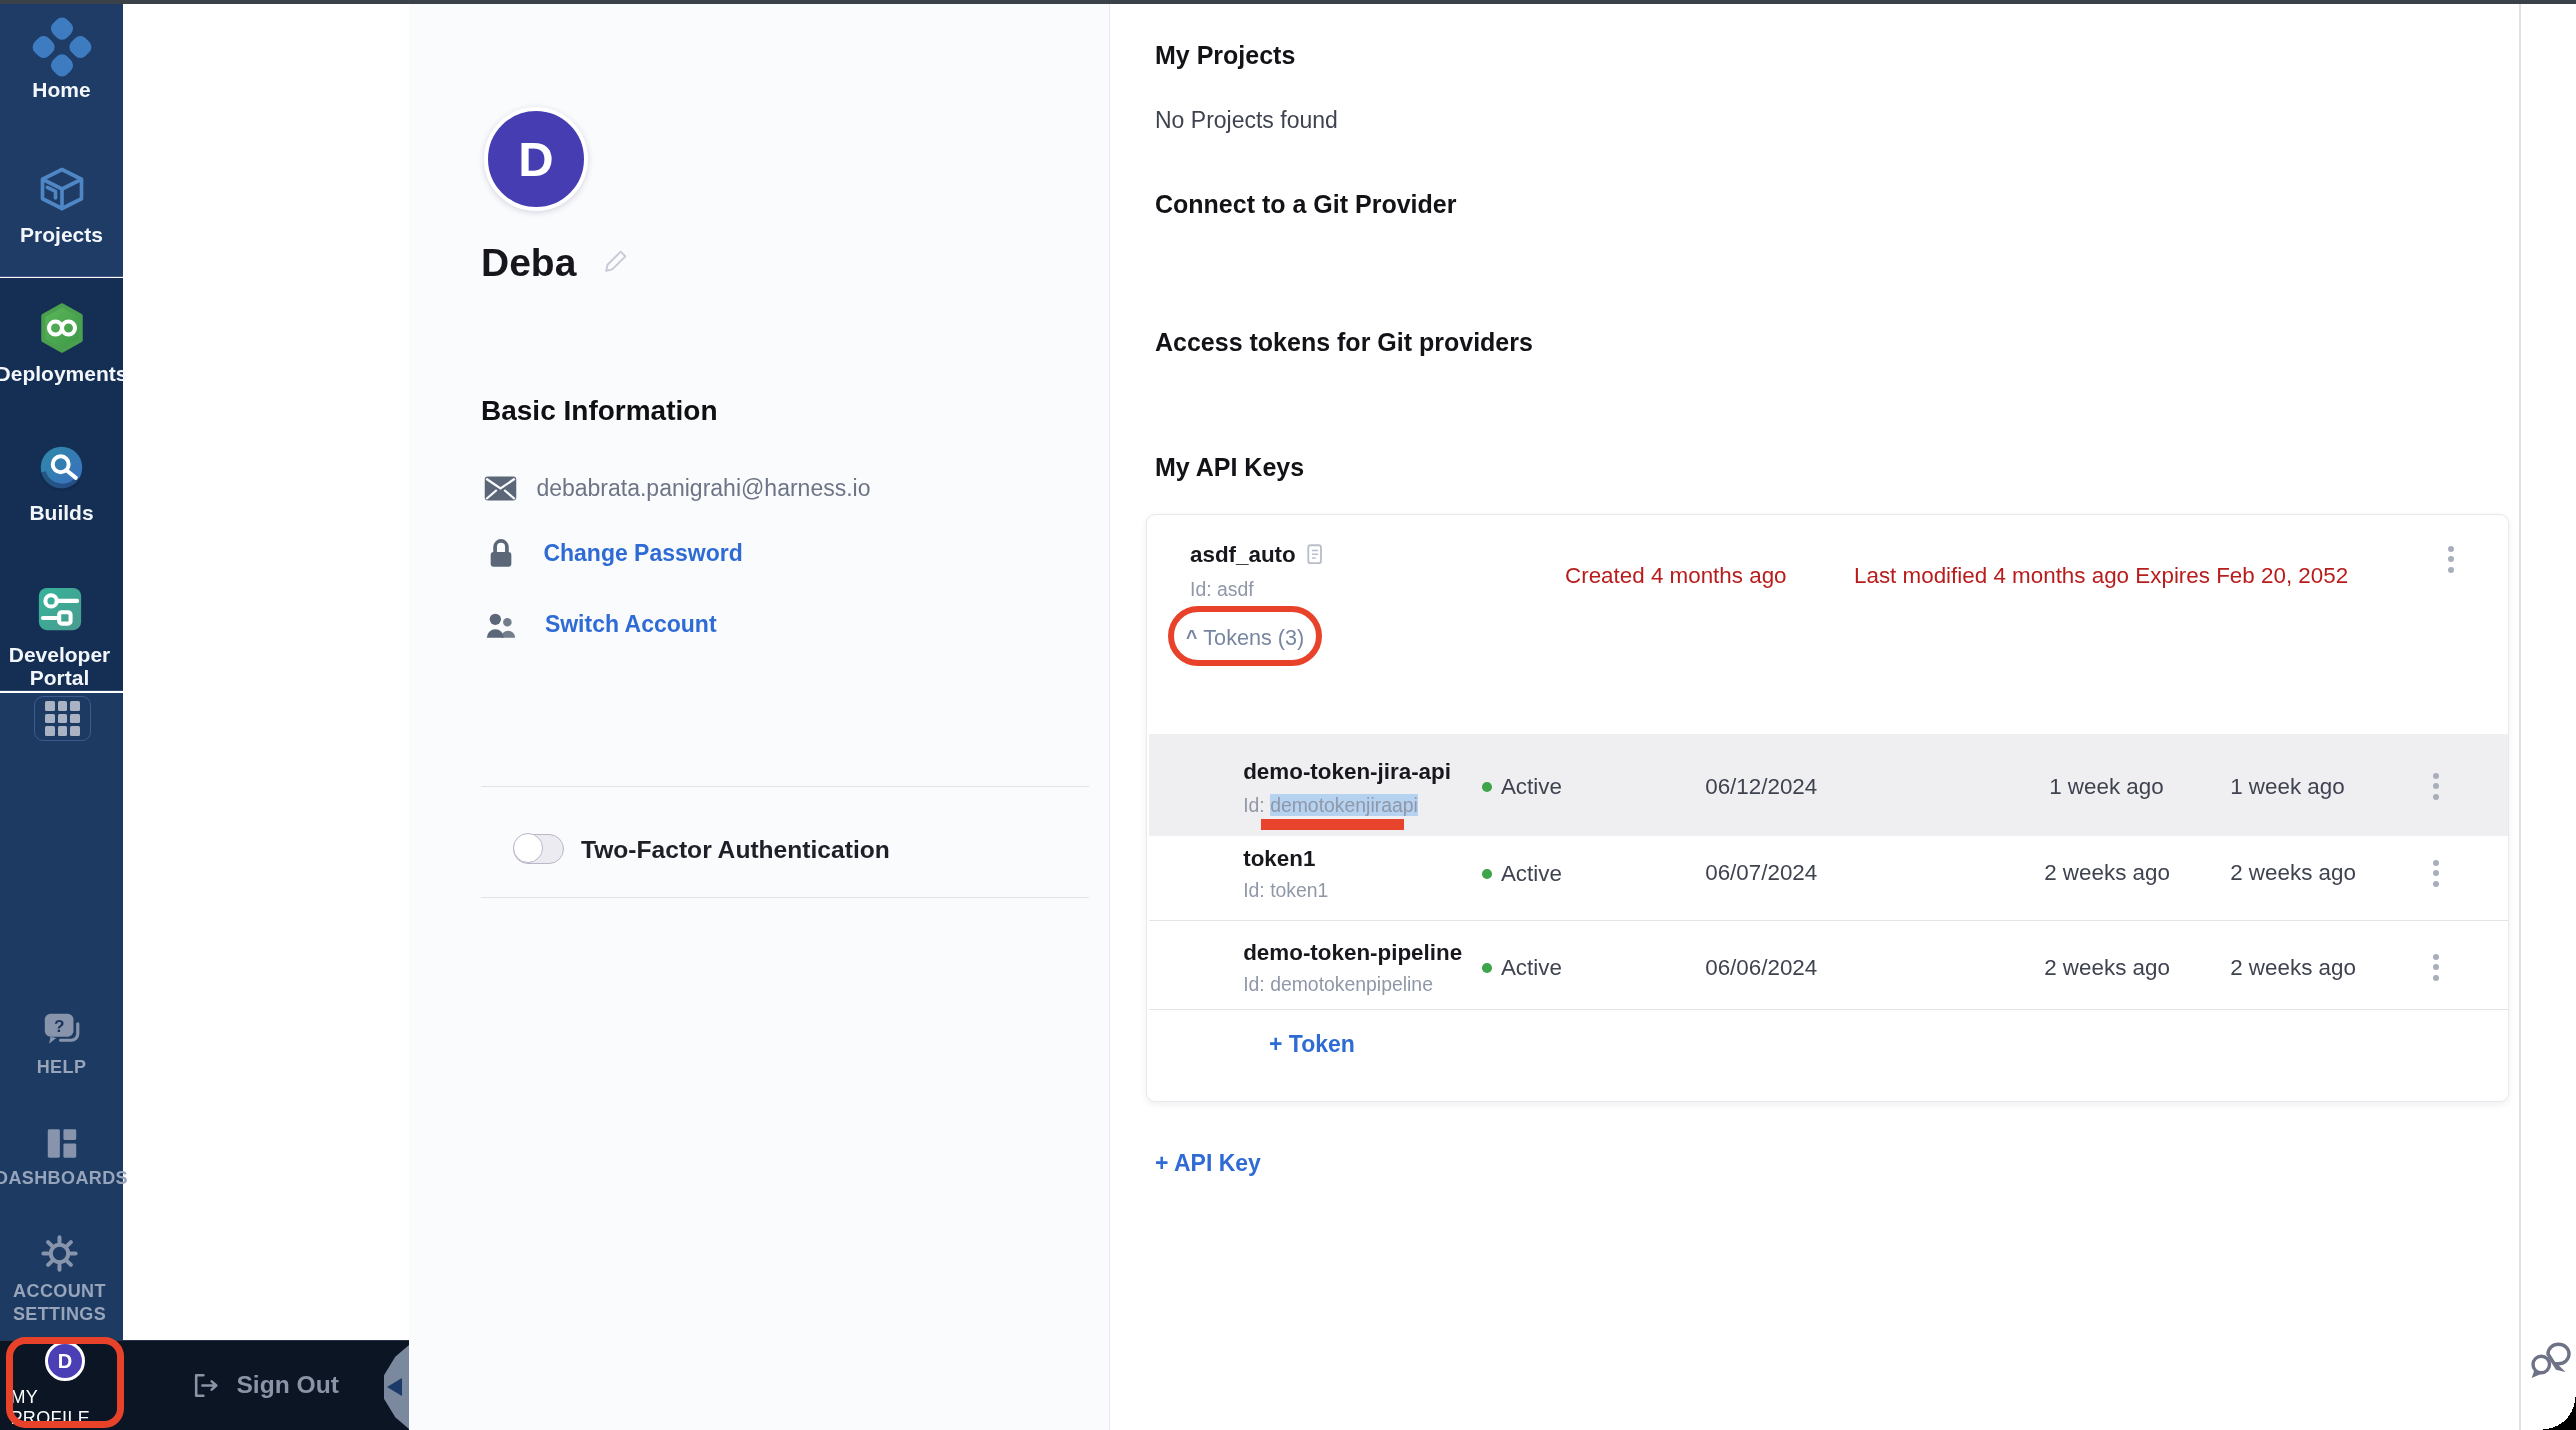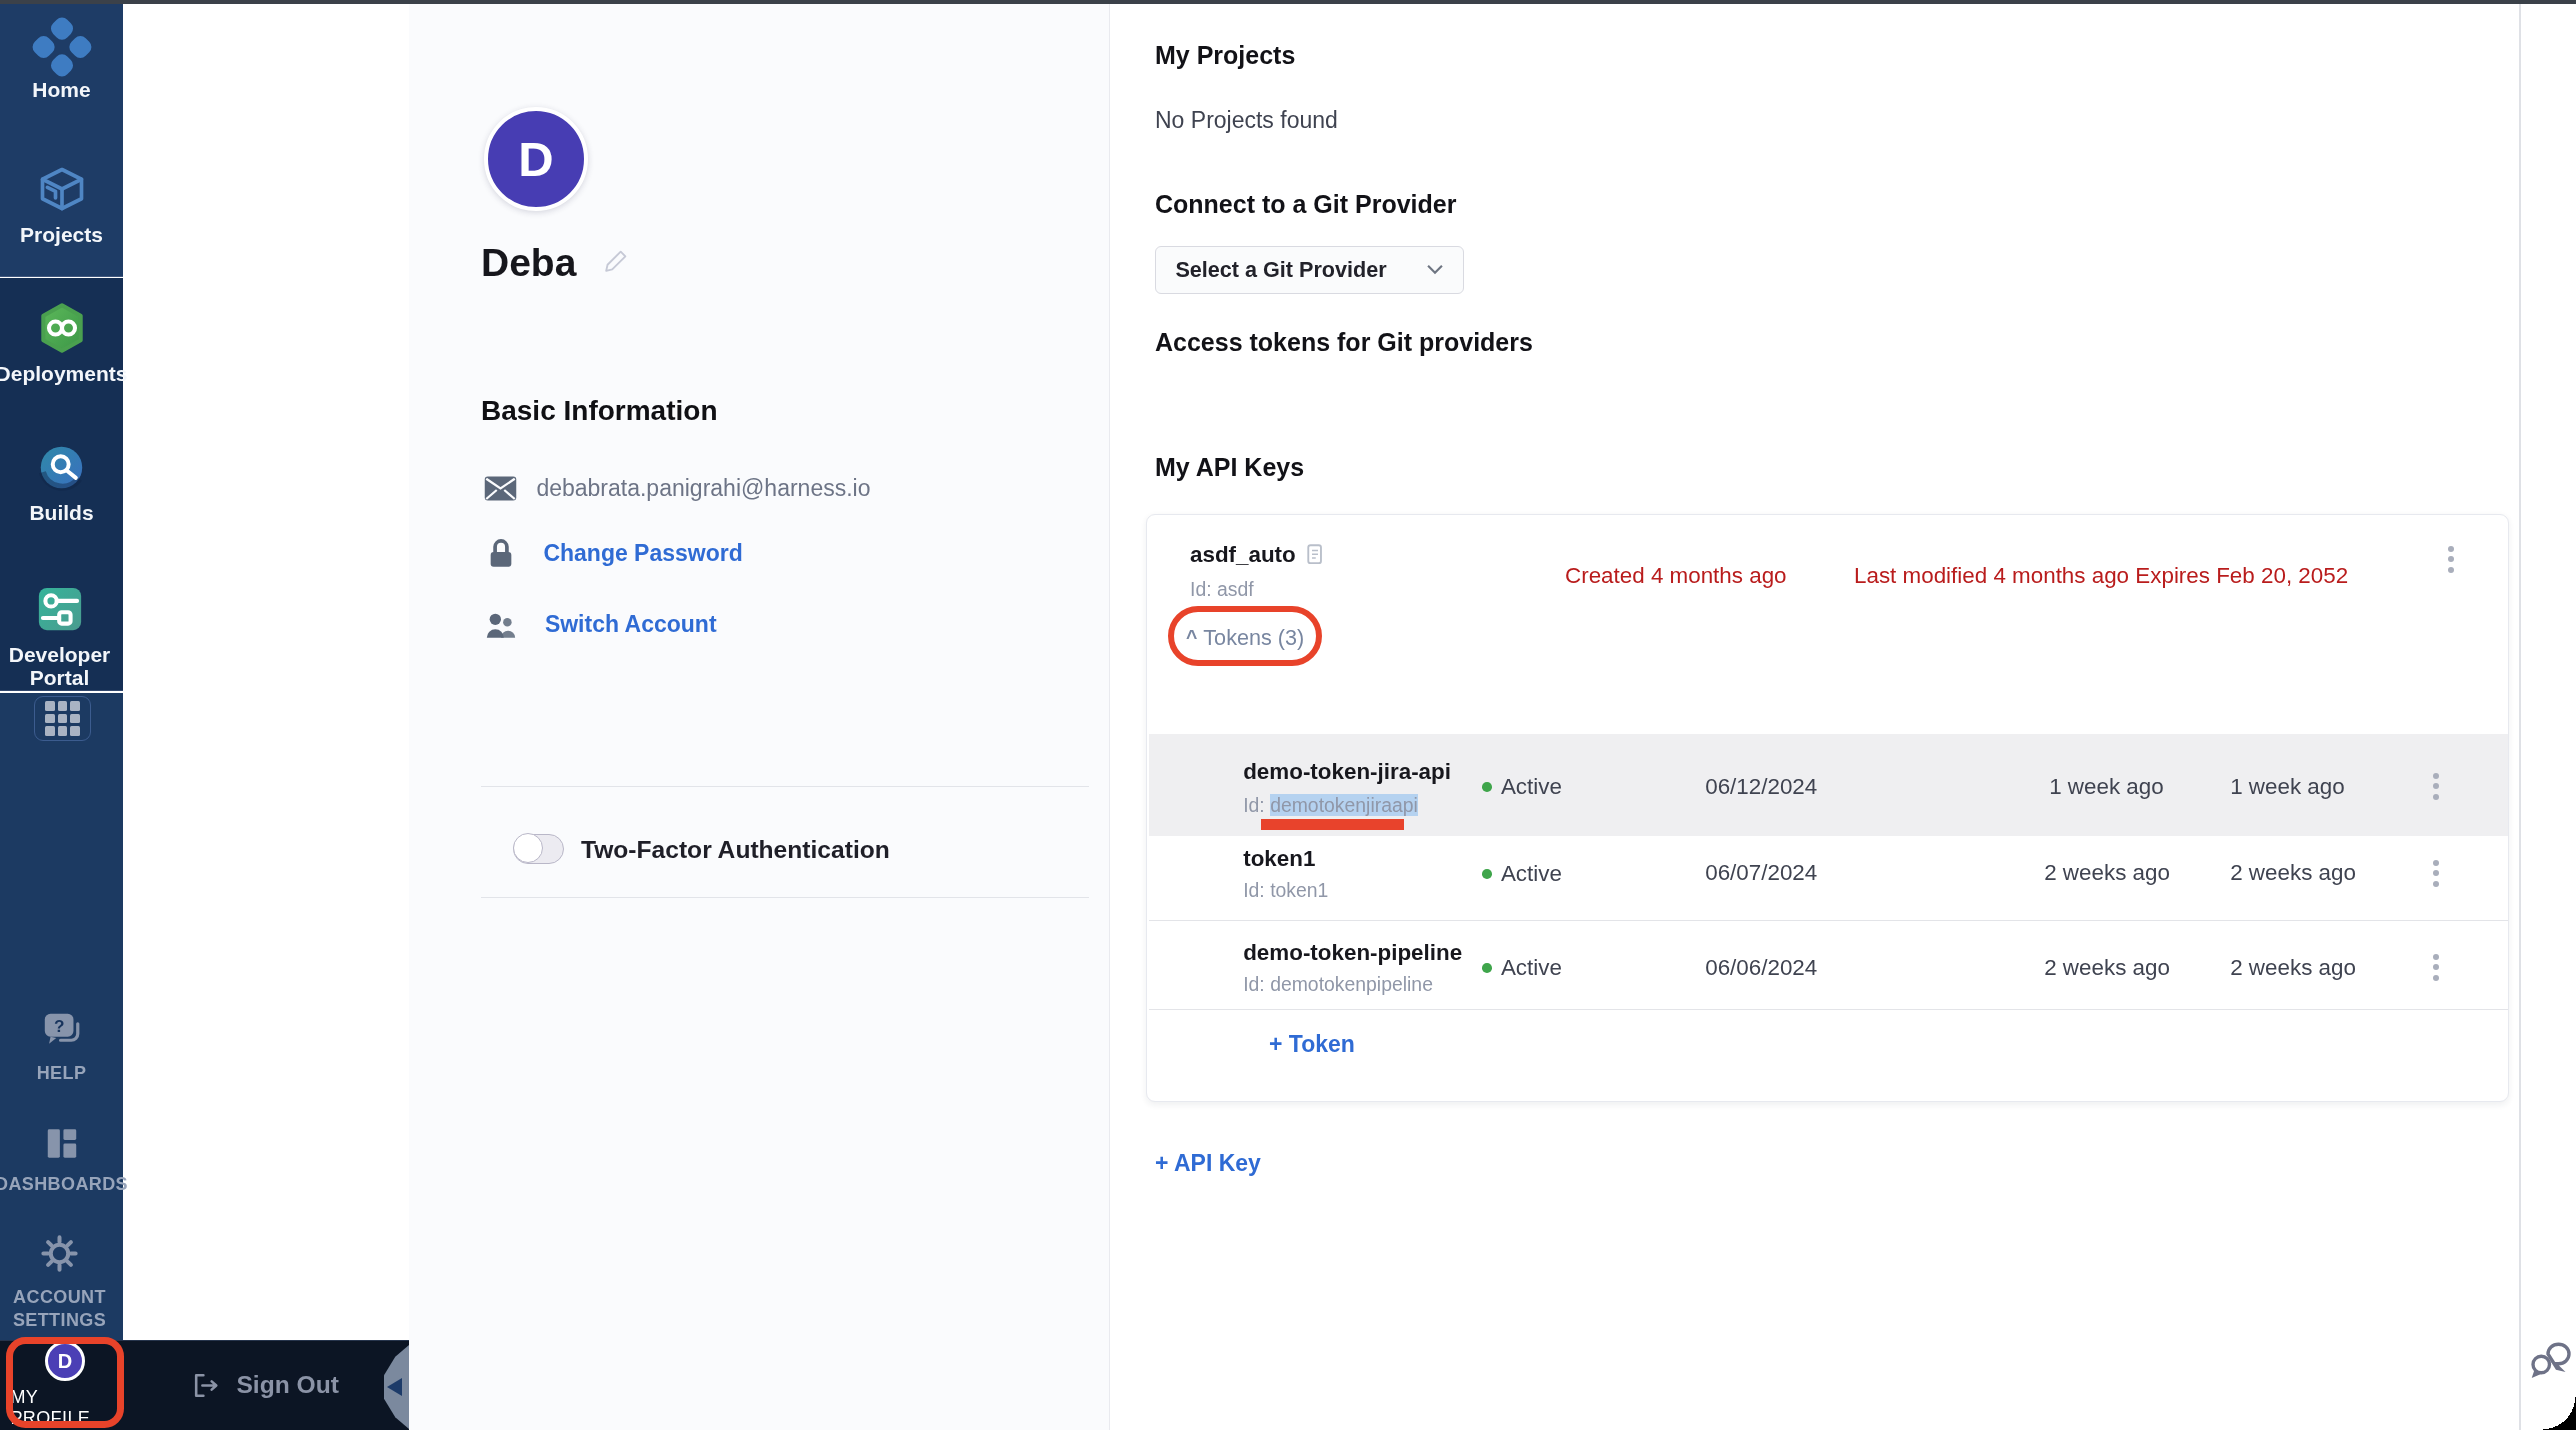--- a/index.html
+++ b/index.html
@@ -8,21 +8,21 @@
   .page { position:relative; width:2576px; height:1430px; overflow:hidden; background:#ffffff; }
   .top-strip { position:absolute; left:0; top:0; width:100%; height:3.7px; background:#3b4149; z-index:90; }
 
   
   .main-sidebar { position:absolute; left:0; top:0; width:123px; height:1340px; z-index:5;padding-left:28px; }
   .sb-sec1 { position:absolute; left:0; top:0; width:123px; height:277px; background:#1e3c66; border-bottom:1.5px solid #41587e; }
   .sb-sec2 { position:absolute; left:0; top:278px; width:123px; height:413px; background:#152f54; border-bottom:1.5px solid #32486e; }
   .sb-sec3 { position:absolute; left:0; top:693px; width:123px; height:647px; background:#1c3a62; }
   .nav-item { position:absolute; left:0; width:123px; display:flex; flex-direction:column; align-items:center; cursor:pointer; }
   .nav-label { color:#f3f6fa; font-size:21px; font-weight:700; margin-top:7.5px; text-align:center; line-height:1.1; }
-  .nav-label-sm { color:#97a4ba; font-size:18px; font-weight:700; margin-top:11px; text-align:center; line-height:1.25; letter-spacing:0.4px; }
+  .nav-label-sm { color:#97a4ba; font-size:18px; font-weight:700; margin-top:5px; text-align:center; line-height:1.25; letter-spacing:0.4px; }
   .home-grid { width:46px; height:46px; transform:rotate(45deg); display:grid; grid-template-columns:1fr 1fr; grid-template-rows:1fr 1fr; gap:5.2px; }
   .home-grid div { background:#3e7cc2; border-radius:7.5px; }
   .grid-btn { position:absolute; left:34px; top:696px; width:57px; height:45px; border:1.5px solid #3c5c8f; border-radius:9px; display:flex; align-items:center; justify-content:center; cursor:pointer; }
   .grid9 { display:grid; grid-template-columns:repeat(3,9.7px); grid-template-rows:repeat(3,9.7px); gap:3px; }
   .grid9 div { background:#a9b3c3; border-radius:1.5px; }
 
   
   .sub-sidebar { position:absolute; left:123px; top:0; width:286px; height:1340px; background:#0d1726; z-index:4; }
   .profile-tab { position:absolute; left:32px; top:63px; width:251px; height:46px; background:#2d68b5; border-radius:6px; display:flex; align-items:center; padding-left:39px; color:#ffffff; font-size:22.4px; cursor:pointer; }
   .collapse-tab { position:absolute; left:384px; top:1345px; width:25px; height:84px; background:#7b899e; clip-path:polygon(100% 0,100% 100%,45% 86%,0 64%,0 36%,45% 14%); z-index:8; display:flex; align-items:center; cursor:pointer; }
@@ -276,26 +276,20 @@
       </div>
     <div class="twofa-label">Two-Factor Authentication</div>
     <div class="divider" style="top:893px;"></div>
   </section>
 
   <main class="content">
     <h2 class="h1" style="left:45px; top:37px;">My Projects</h2>
     <div class="body-text" style="left:45px; top:103px;">No Projects found</div>
 
     <h2 class="h1" style="left:45px; top:186px;">Connect to a Git Provider</h2>
-    <div class="select">
-      <span class="select-label">Select a Git Provider</span>
-      <svg width="18" height="10.4" viewBox="0 0 20 12">
-        <polyline points="2,2 10,10 18,2" fill="none" stroke="#6e7582" stroke-width="2.5"></polyline>
-      </svg>
-    </div>
 
     <h2 class="h1" style="left:45px; top:324px;">Access tokens for Git providers</h2>
 
     <h2 class="h1" style="left:45px; top:449px;">My API Keys</h2>
 
     <div class="card">
       <div class="key-name">
         <span>asdf_auto</span>
         <svg width="18" height="22.4" viewBox="0 0 24 30">
           <rect x="3" y="3" width="17" height="24" rx="3" fill="#ffffff" stroke="#b9bfca" stroke-width="2.5"></rect>

